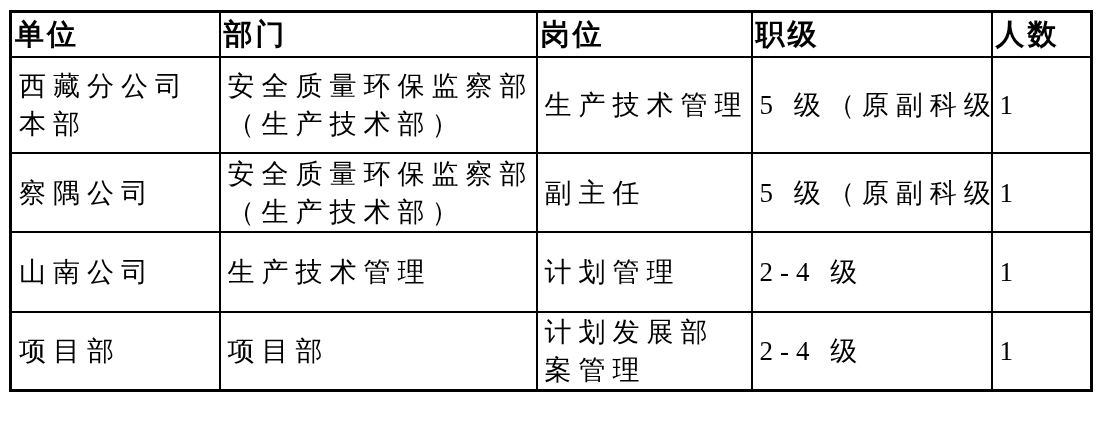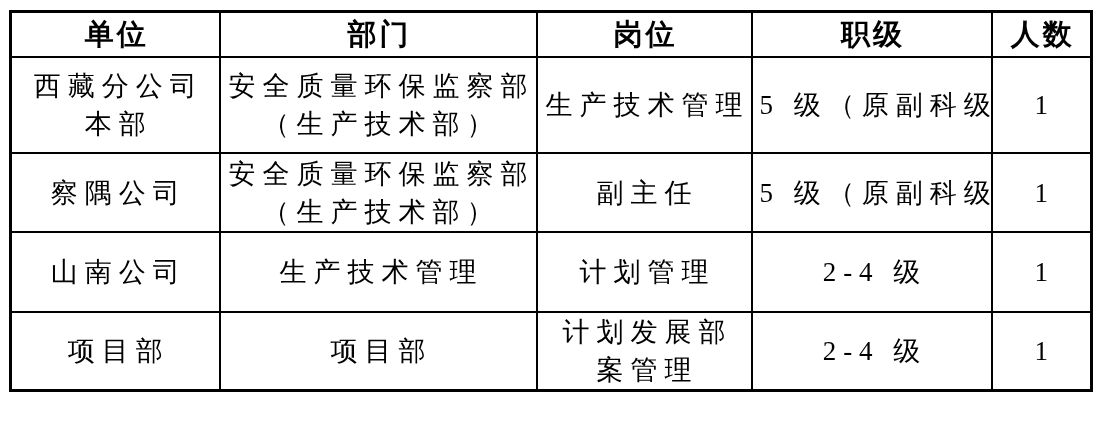--- a/index.html
+++ b/index.html
@@ -19,21 +19,21 @@
     left: 9px;
     top: 10px;
     width: 1081px;
     border-collapse: collapse;
     table-layout: fixed;
     border: 3px solid #000000;
   }
   .doc-table th,
   .doc-table td {
     border: 2px solid #000000;
-    text-align: center;
+    text-align: left;
     vertical-align: middle;
     white-space: pre;
     overflow: hidden;
     padding: 0;
   }
   .doc-table th {
     font-size: 29px;
     font-weight: bold;
     letter-spacing: 3px;
     padding-left: 3px; 

